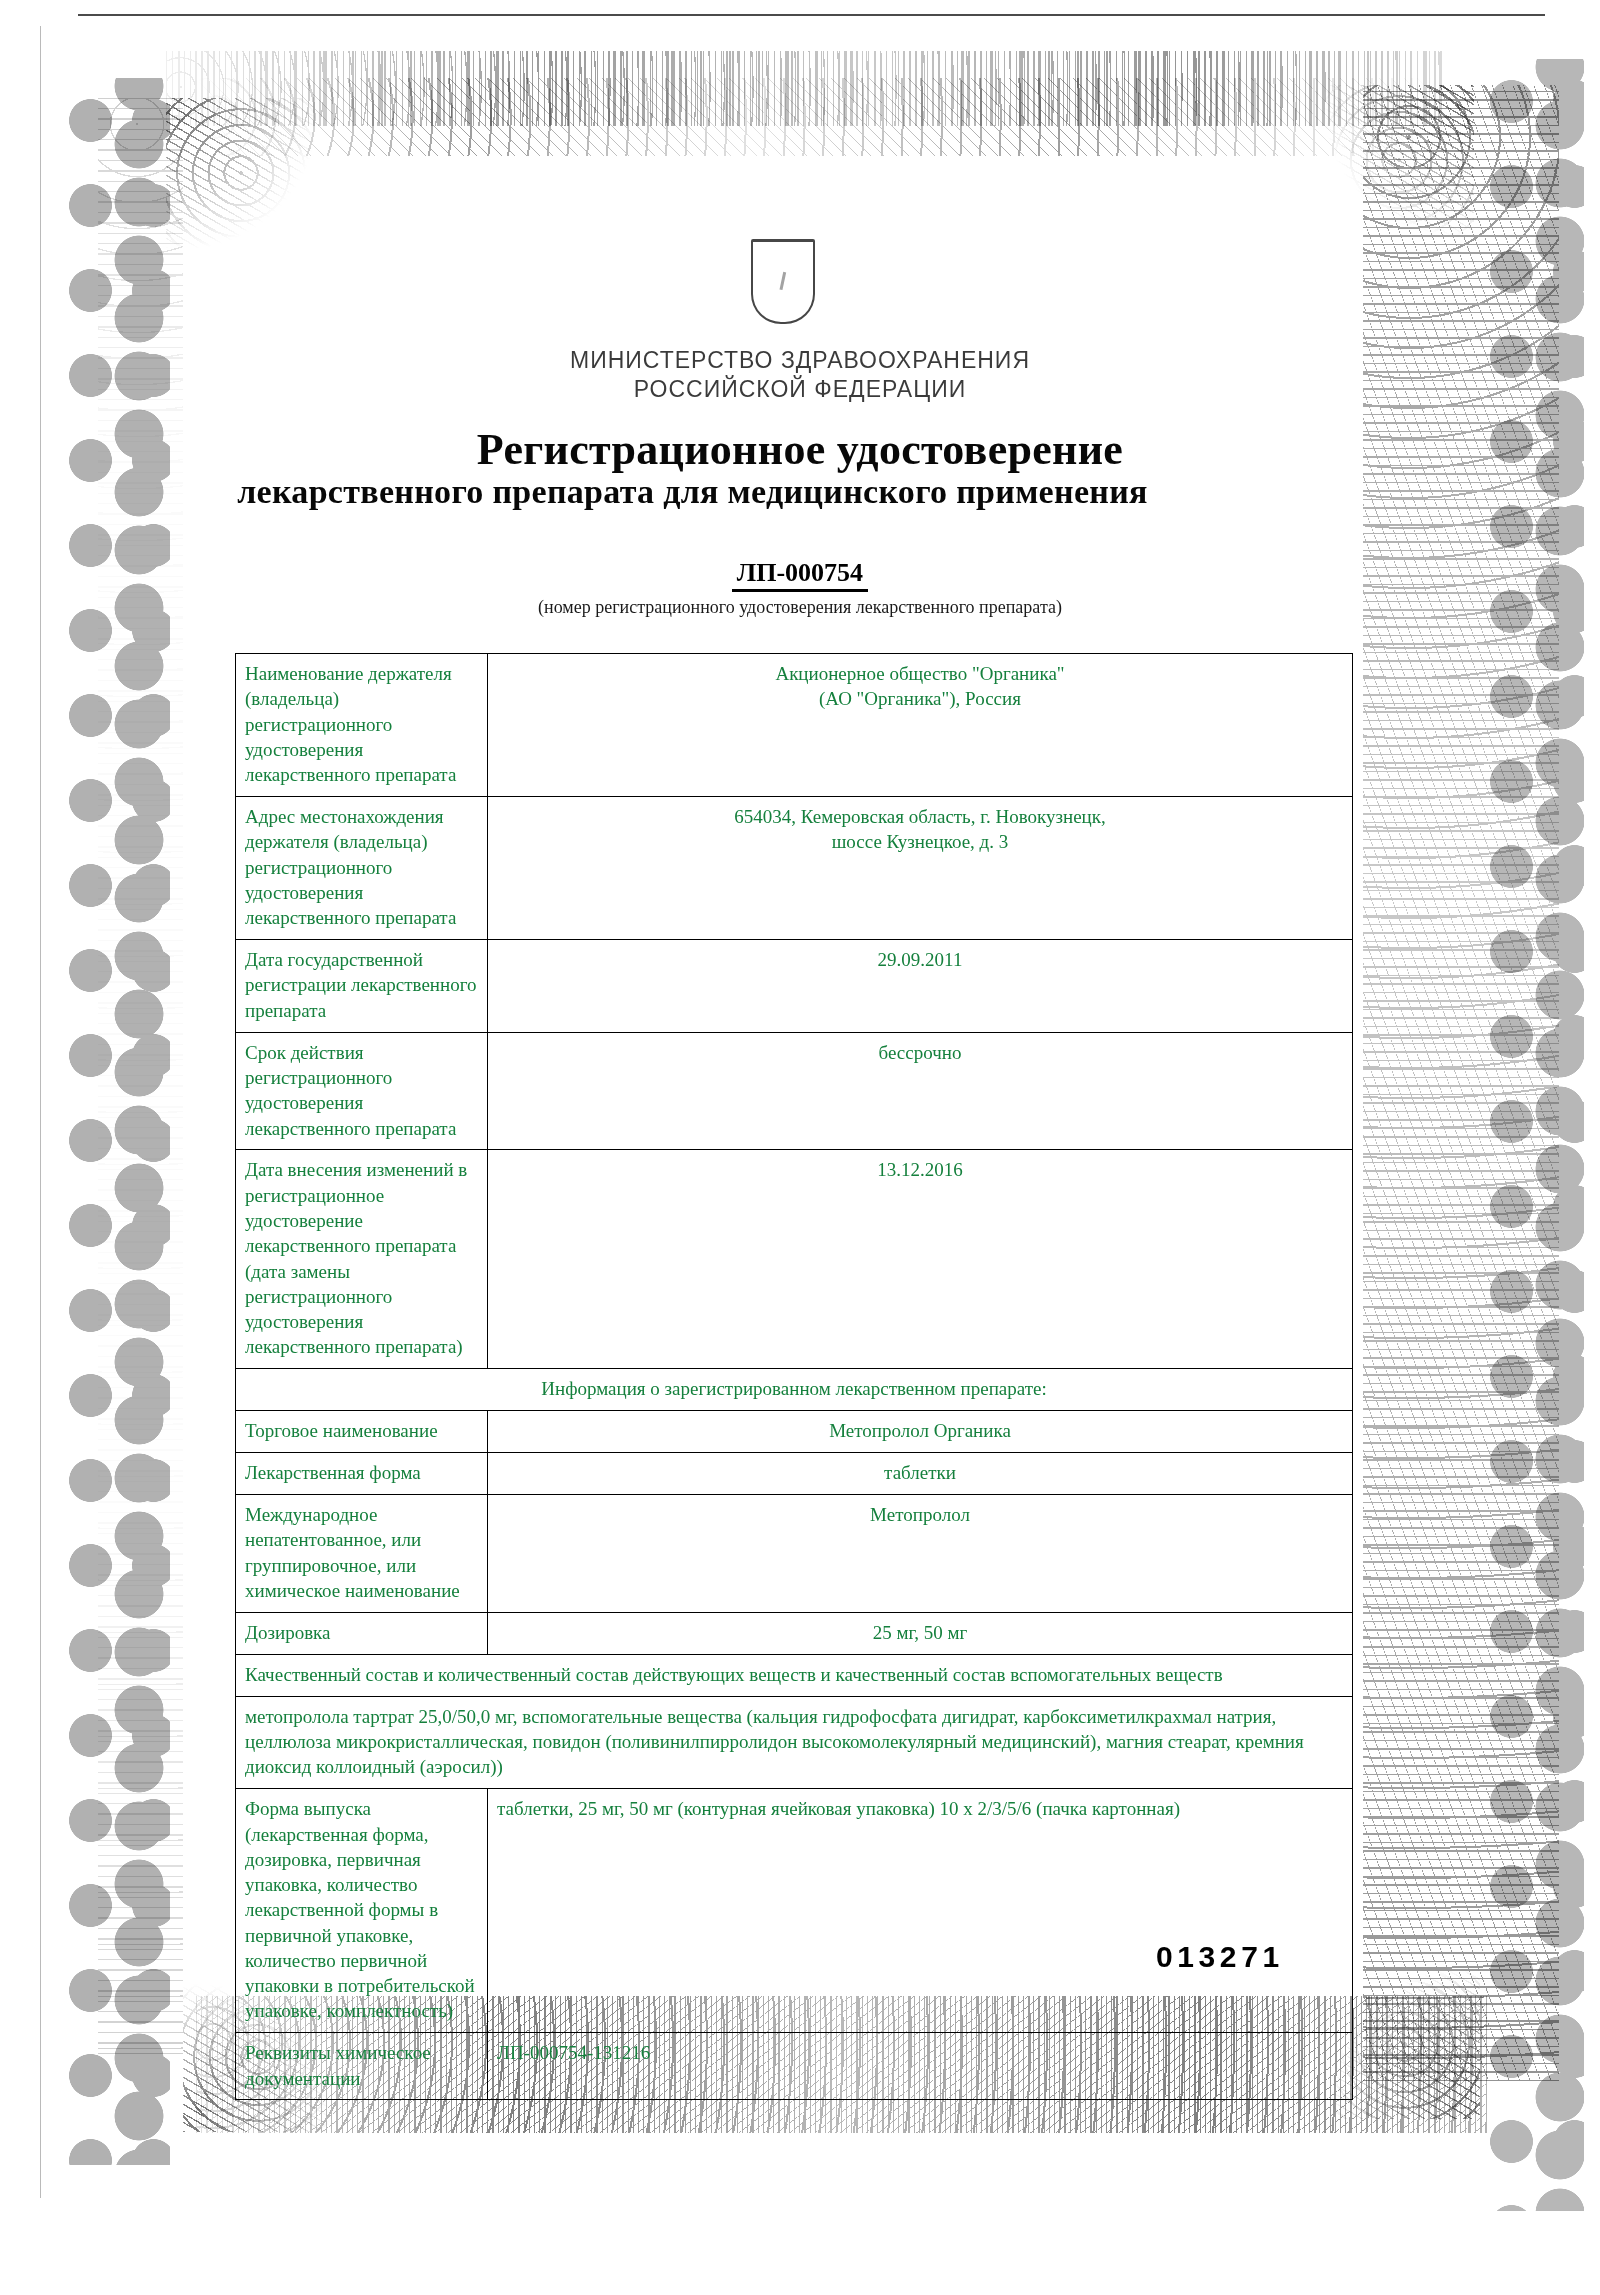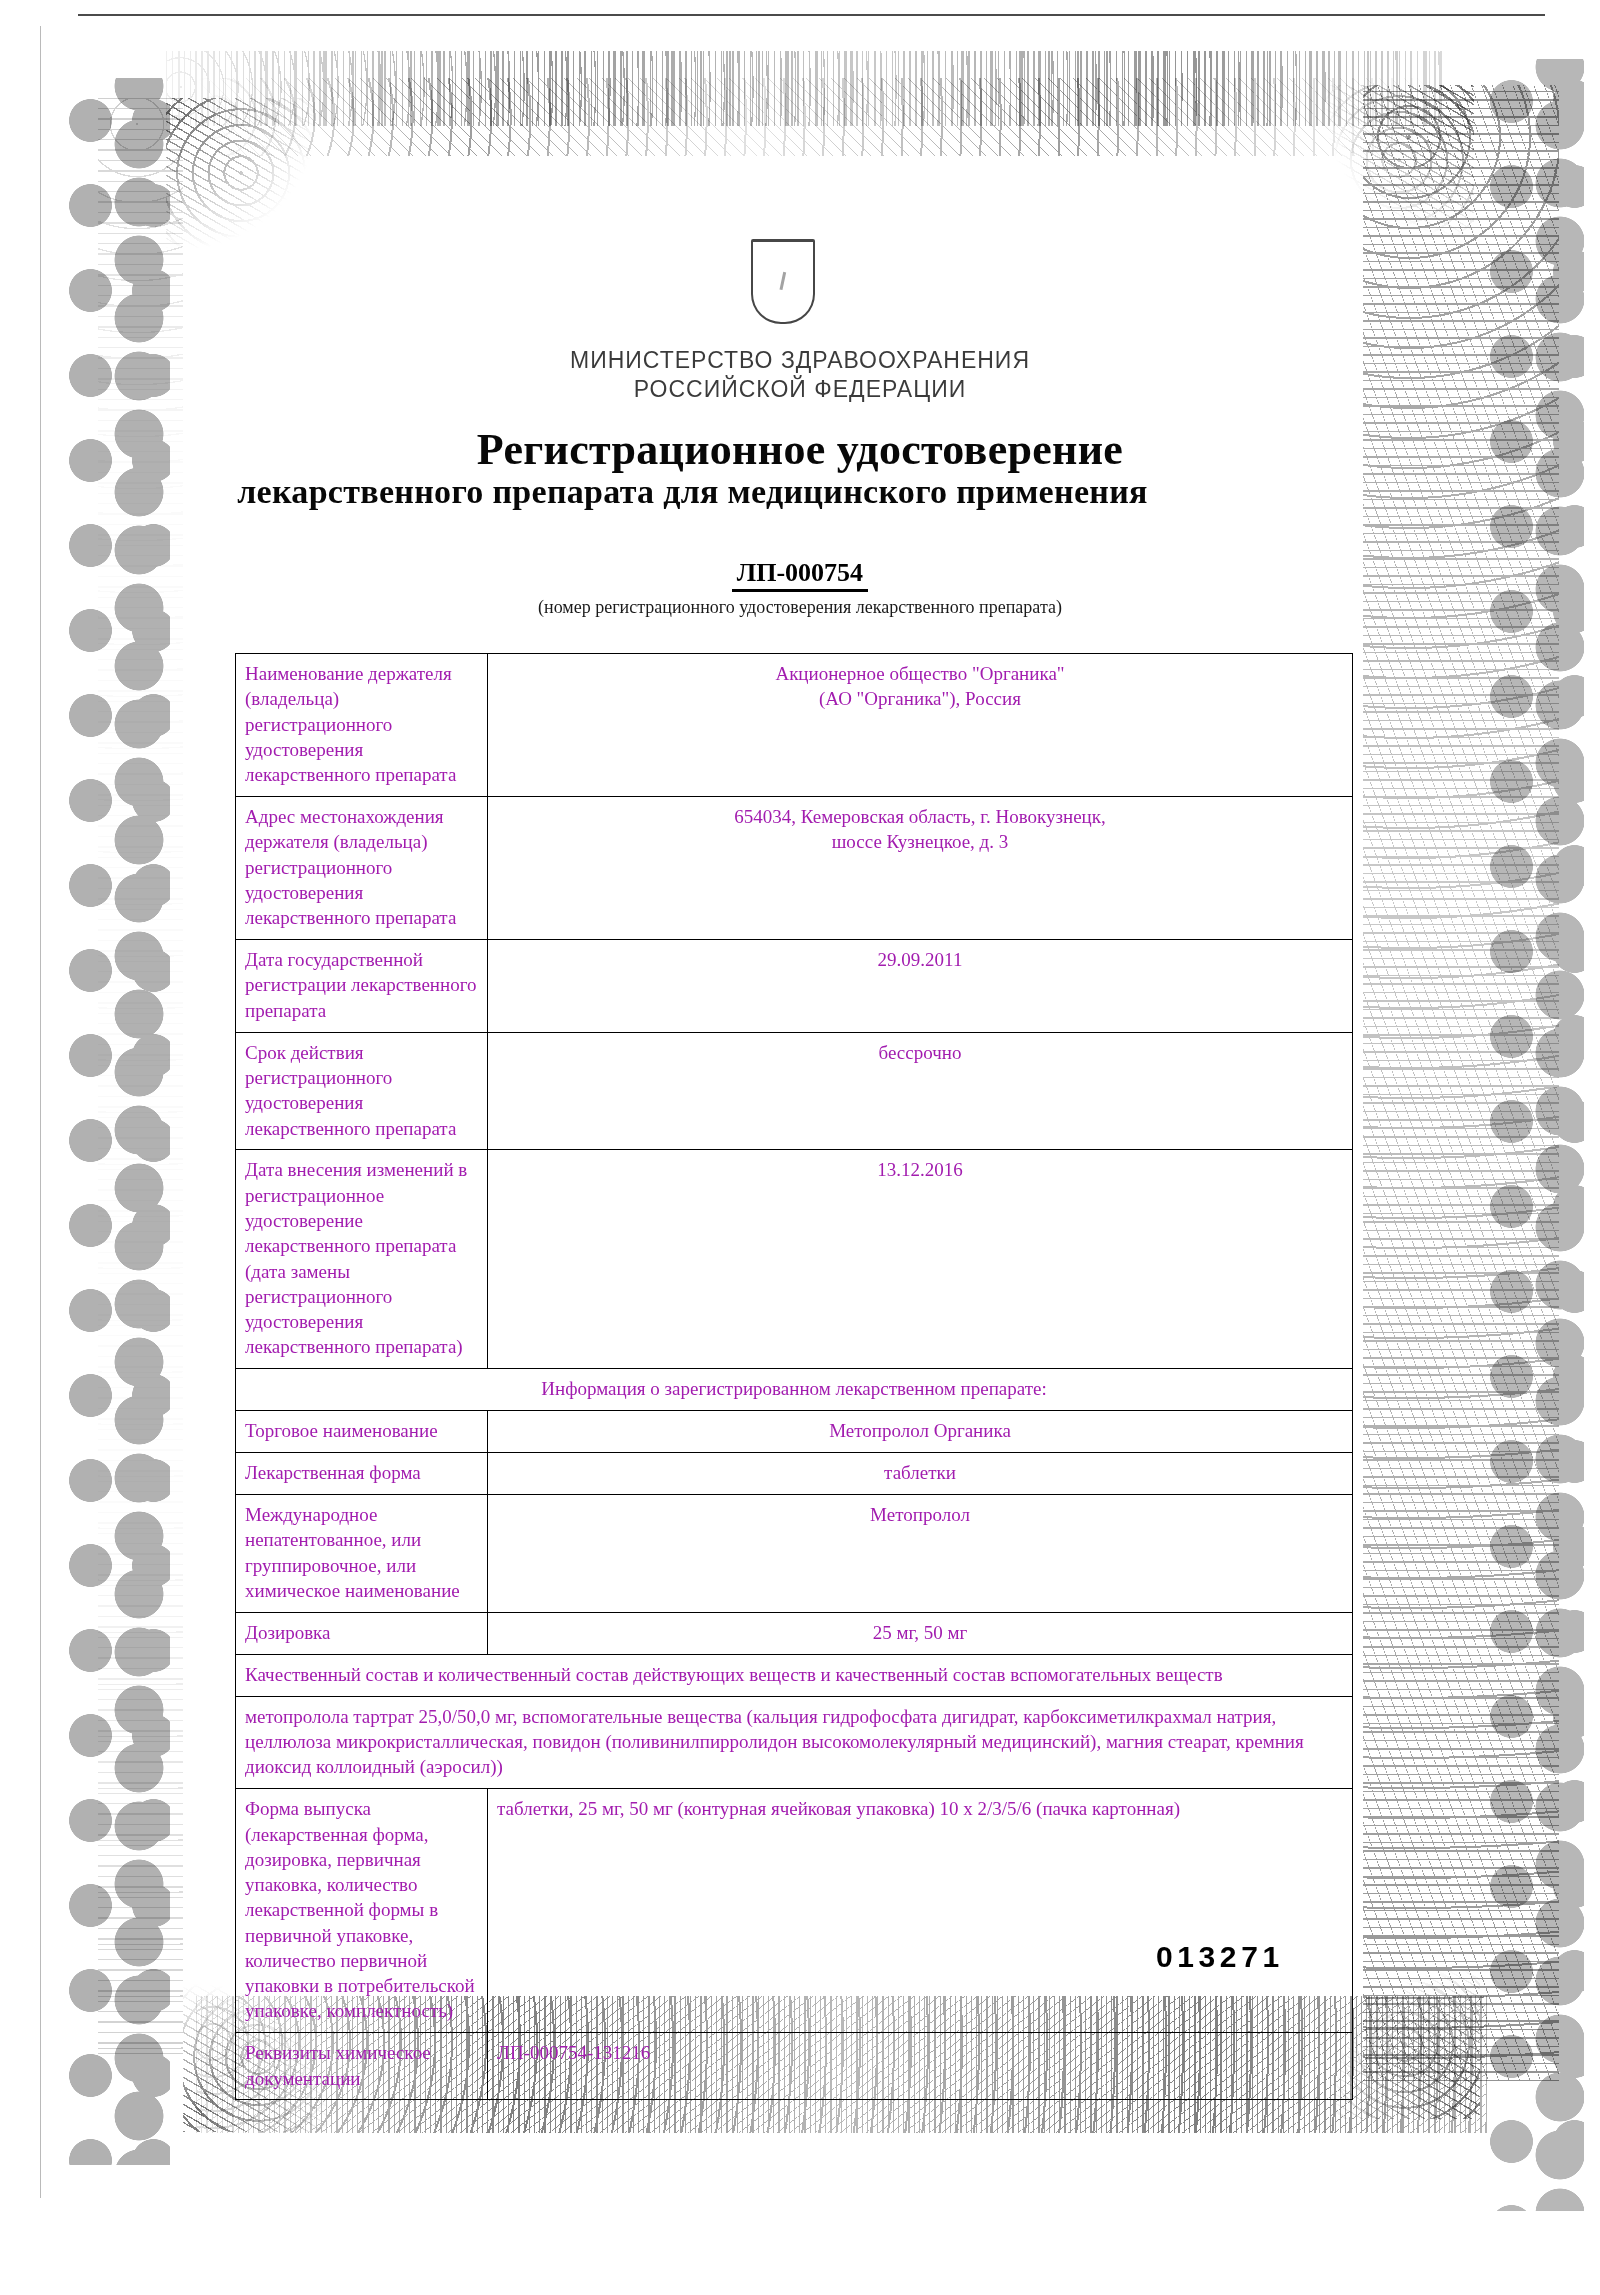--- a/index.html
+++ b/index.html
@@ -128,21 +128,21 @@
 
   
   table.cert{
     position:absolute;left:235px;top:653px;width:1116px;
     border-collapse:collapse;table-layout:fixed;
   }
   table.cert td{
     border:1.3px solid #000;
     padding:7.2px 9px 8.5px;
     font-size:19px;line-height:1.33;
-    vertical-align:top;color:#a21caf;
+    vertical-align:top;color:#15803d;
   }
   col.k{width:252px;}
   col.v{width:865px;}
   td.val{text-align:center;vertical-align:middle;}
   td.val.left{text-align:left;vertical-align:top;}
   td.full{text-align:left;}
   td.full.center{text-align:center;}
   td.mid{vertical-align:middle;}
 
   .serial{

